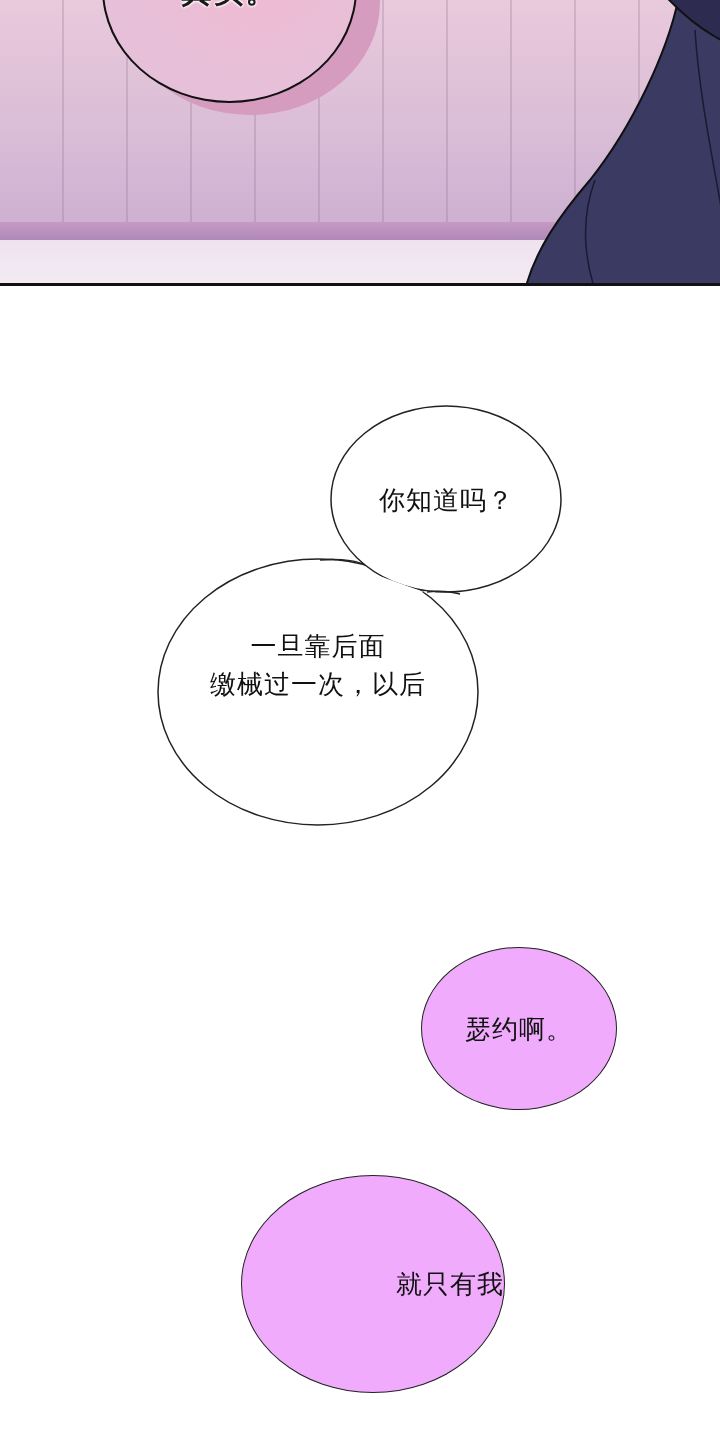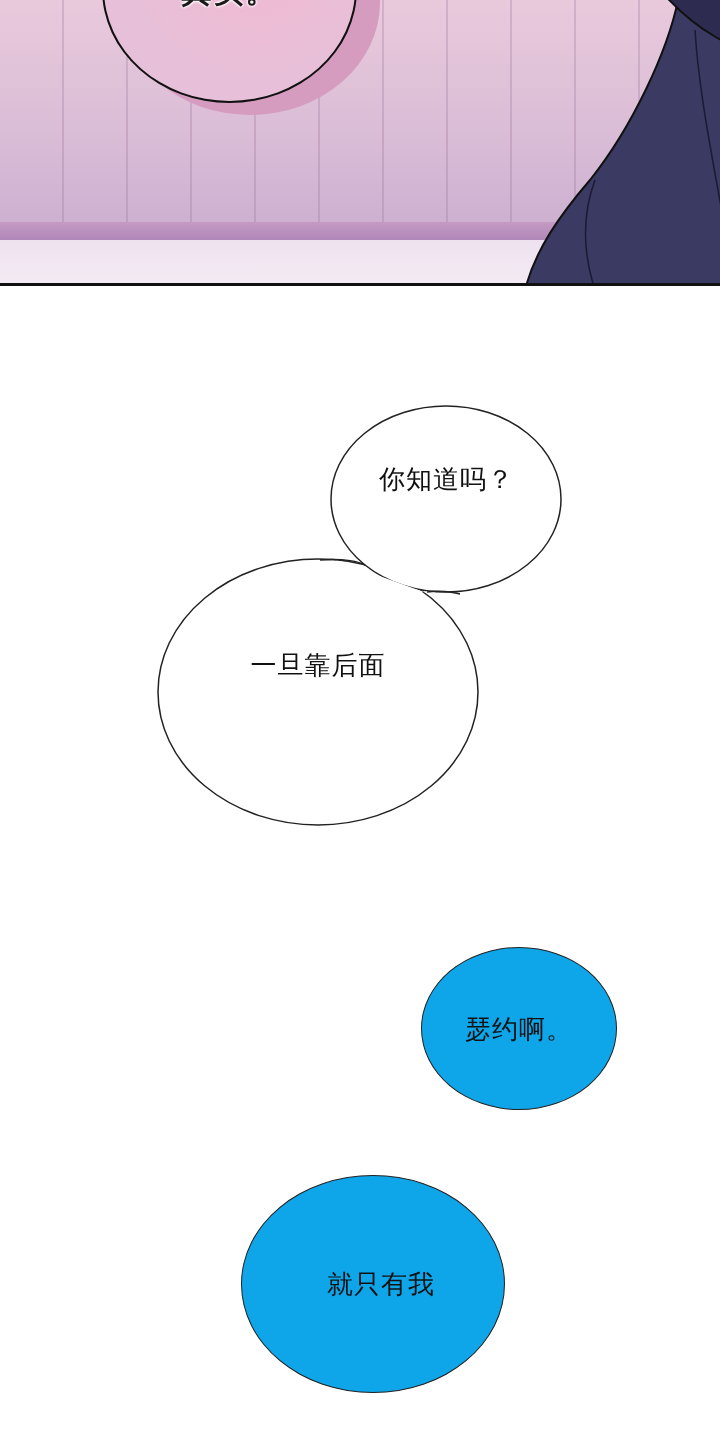--- a/index.html
+++ b/index.html
@@ -44,21 +44,21 @@
     line-height: 30px; letter-spacing: 2px;
     text-shadow: 0 0 3px #fff, 0 0 3px #fff, 0 0 3px #fff;
   }
   .figure {
     position: absolute; left: 520px; top: -10px; width: 260px; height: 300px;
   }
   .panel-border {
     position: absolute; left: 0; top: 283px; width: 720px; height: 3px; background: #111;
   }
   .bubble {
-    position: absolute; background: #0ea5e9; border: 1.5px solid #222; border-radius: 50%;
+    position: absolute; background: #f0abfc; border: 1.5px solid #222; border-radius: 50%;
     box-sizing: border-box;
     display: flex; align-items: center; justify-content: center;
     text-align: center; color: #111;
     font-size: 26px; line-height: 38px; letter-spacing: 1px;
   }
   .tails { position: absolute; left: 0; top: 0; width: 720px; height: 1440px; pointer-events: none; }
   .lines span { display: block; white-space: nowrap; }
 </style>
 </head>
 <body>
@@ -83,35 +83,36 @@
 <svg class="tails" viewBox="0 0 720 1440" xmlns="http://www.w3.org/2000/svg">
 
   <ellipse cx="318" cy="692" rx="160" ry="133" fill="#fff" stroke="#222" stroke-width="1.5"></ellipse>
 
   <ellipse cx="446" cy="499" rx="115" ry="93" fill="#fff" stroke="#222" stroke-width="1.5"></ellipse>
   <path d="M335 560 C360 565 375 570 365 577 L420 593 C430 590 440 592 435 596" fill="#fff" stroke="none"></path>
   <path d="M320 560 C345 558 360 562 365 565" fill="none" stroke="#222" stroke-width="1.5"></path>
   <path d="M427 592 C440 590 450 592 460 594" fill="none" stroke="#222" stroke-width="1.5"></path>
 </svg>
 
-<div class="bubble" style="left:331px; top:385px; width:231px; height:187px; background:transparent; border:none;">
+<div class="bubble" style="left:331px; top:406px; width:231px; height:187px; background:transparent; border:none;">
   <div class="lines">
     <span>你知道吗？</span>
   </div>
 </div>
 
 <div class="bubble" style="left:158px; top:532px; width:320px; height:266px; background:transparent; border:none;">
   <div class="lines" style="padding-top:0px;">
     <span>一旦靠后面</span>
+    <span>缴械过一次，以后</span>
   </div>
 </div>
 
 <div class="bubble" style="left:421px; top:947px; width:196px; height:163px;">
   <div class="lines">
     <span>瑟约啊。</span>
   </div>
 </div>
 
-<div class="bubble" style="left:241px; top:1175px; width:264px; height:218px;">
+<div class="bubble" style="left:241px; top:1175px; width:264px; height:218px;justify-content:flex-end;">
   <div class="lines">
     <span style="padding-left:16px;">就只有我</span>
   </div>
 </div>
 
 </body></html>

